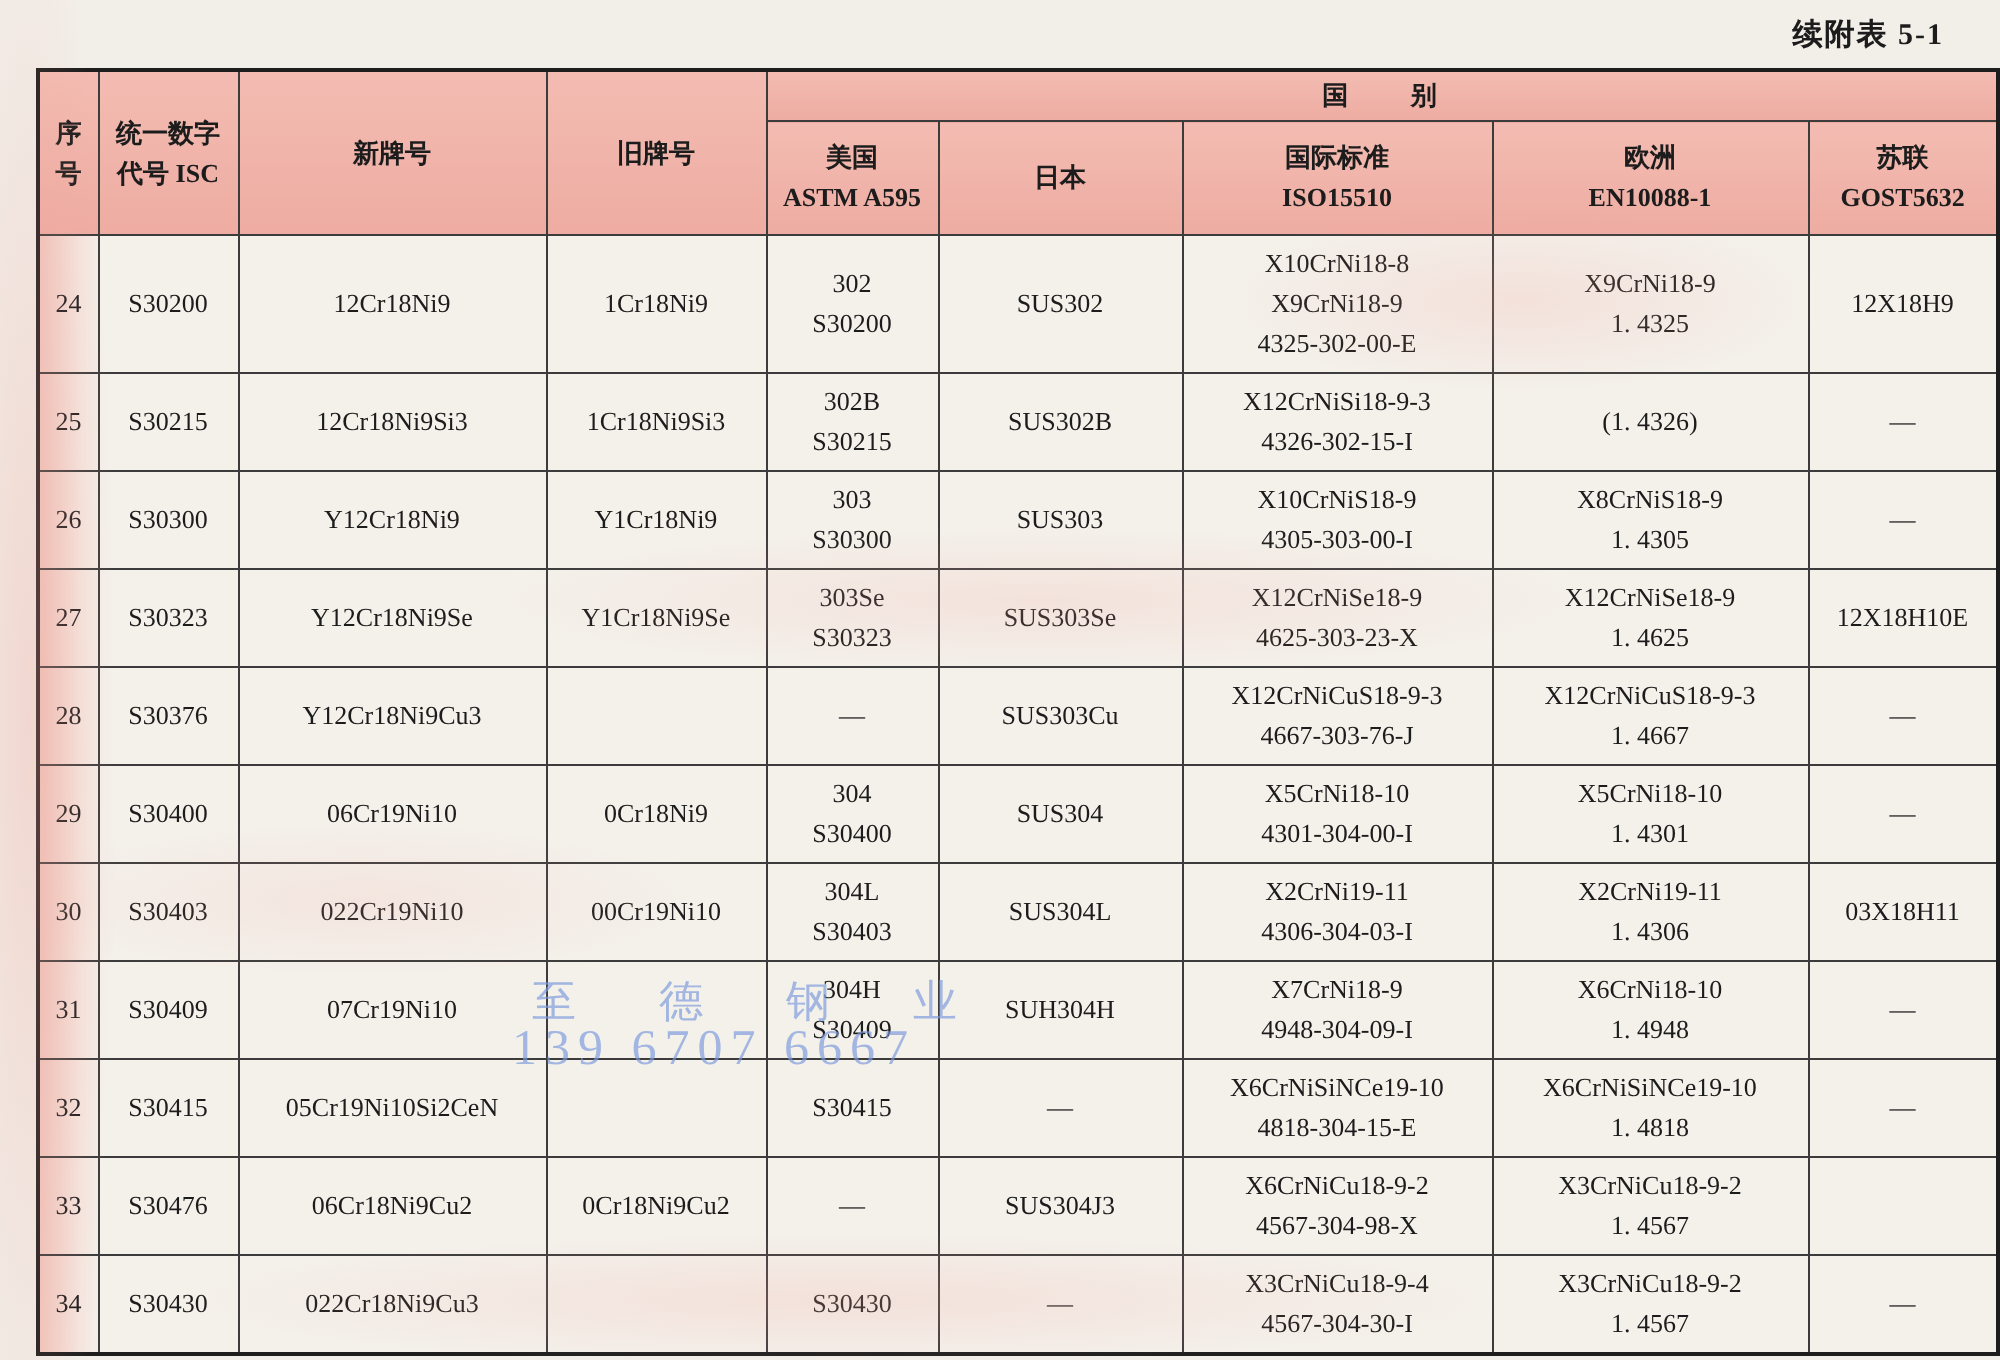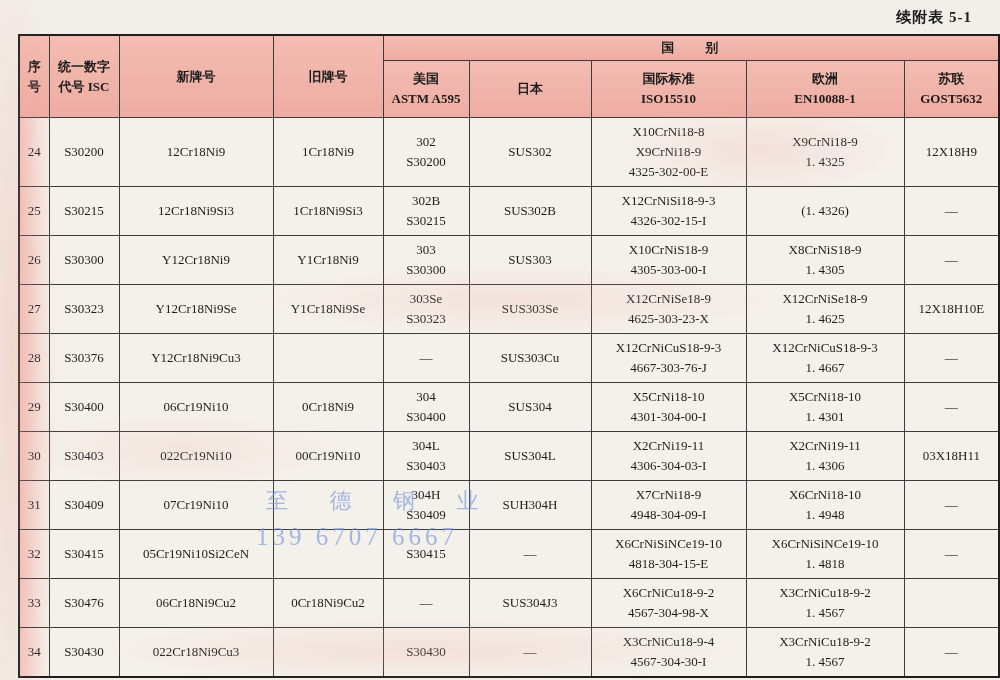--- a/index.html
+++ b/index.html
@@ -48,21 +48,21 @@
   tbody td{background:transparent;}
   tbody td:first-child{
     background:linear-gradient(90deg,rgba(238,164,152,.55),rgba(246,214,205,.35) 70%,rgba(246,214,205,.12));
   }
   tbody tr td .line{min-height:20px;}
   .wm{
     position:absolute;z-index:4;pointer-events:none;
     color:rgba(122,153,219,.68);white-space:nowrap;
   }
   .wm1{left:266px;top:486px;font-size:22px;letter-spacing:18px;}
-  .wm2{left:256px;top:511px;font-size:25px;letter-spacing:4px;margin-top:12px;}
+  .wm2{left:256px;top:511px;font-size:25px;letter-spacing:4px;}
 </style>
 </head>
 <body>
 
 <div class="page-title">续附表 5-1</div>
 
 <table class="grades">
   <colgroup>
     <col style="width:30px">
       <col style="width:70px">

